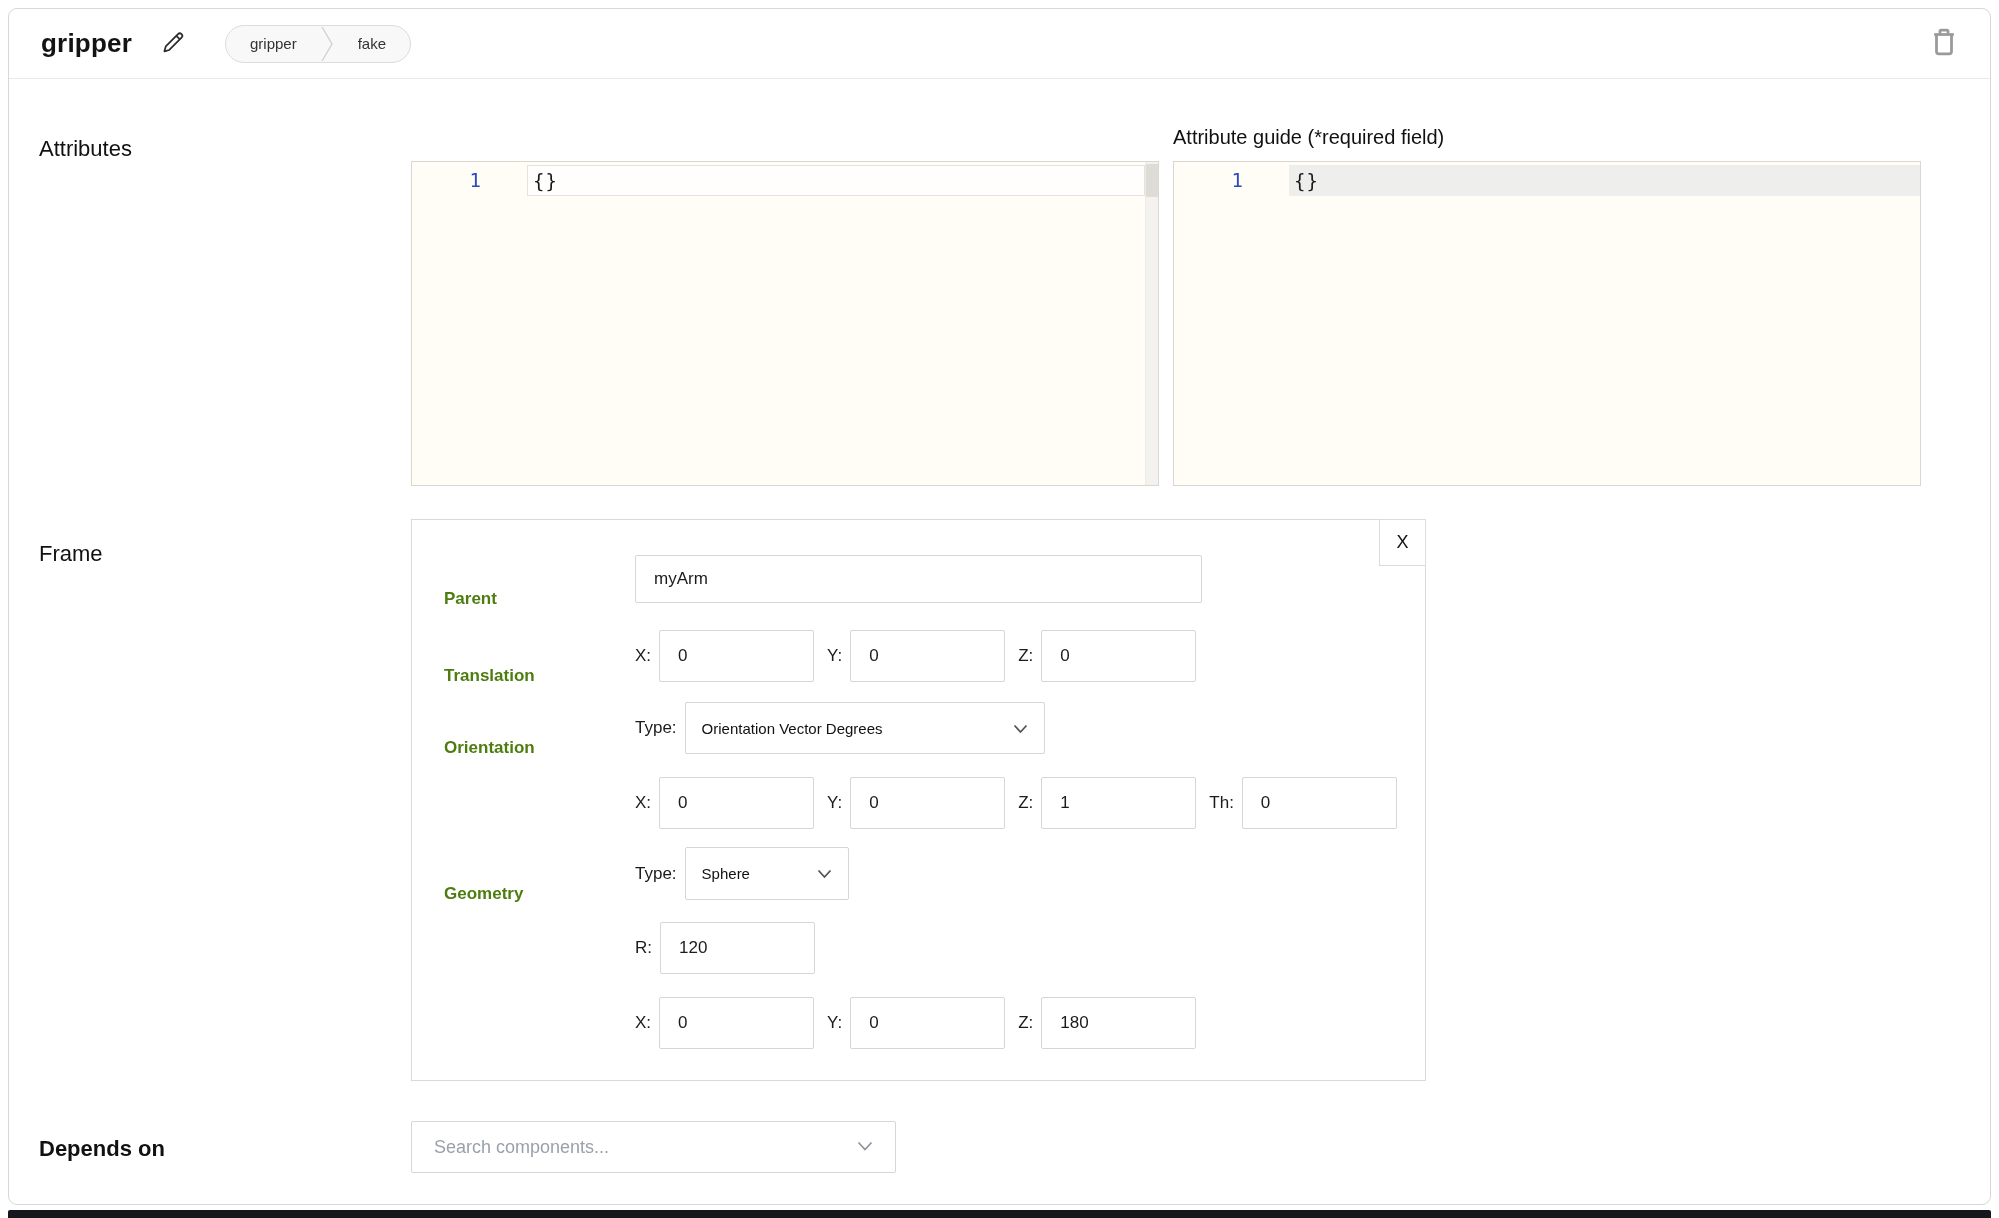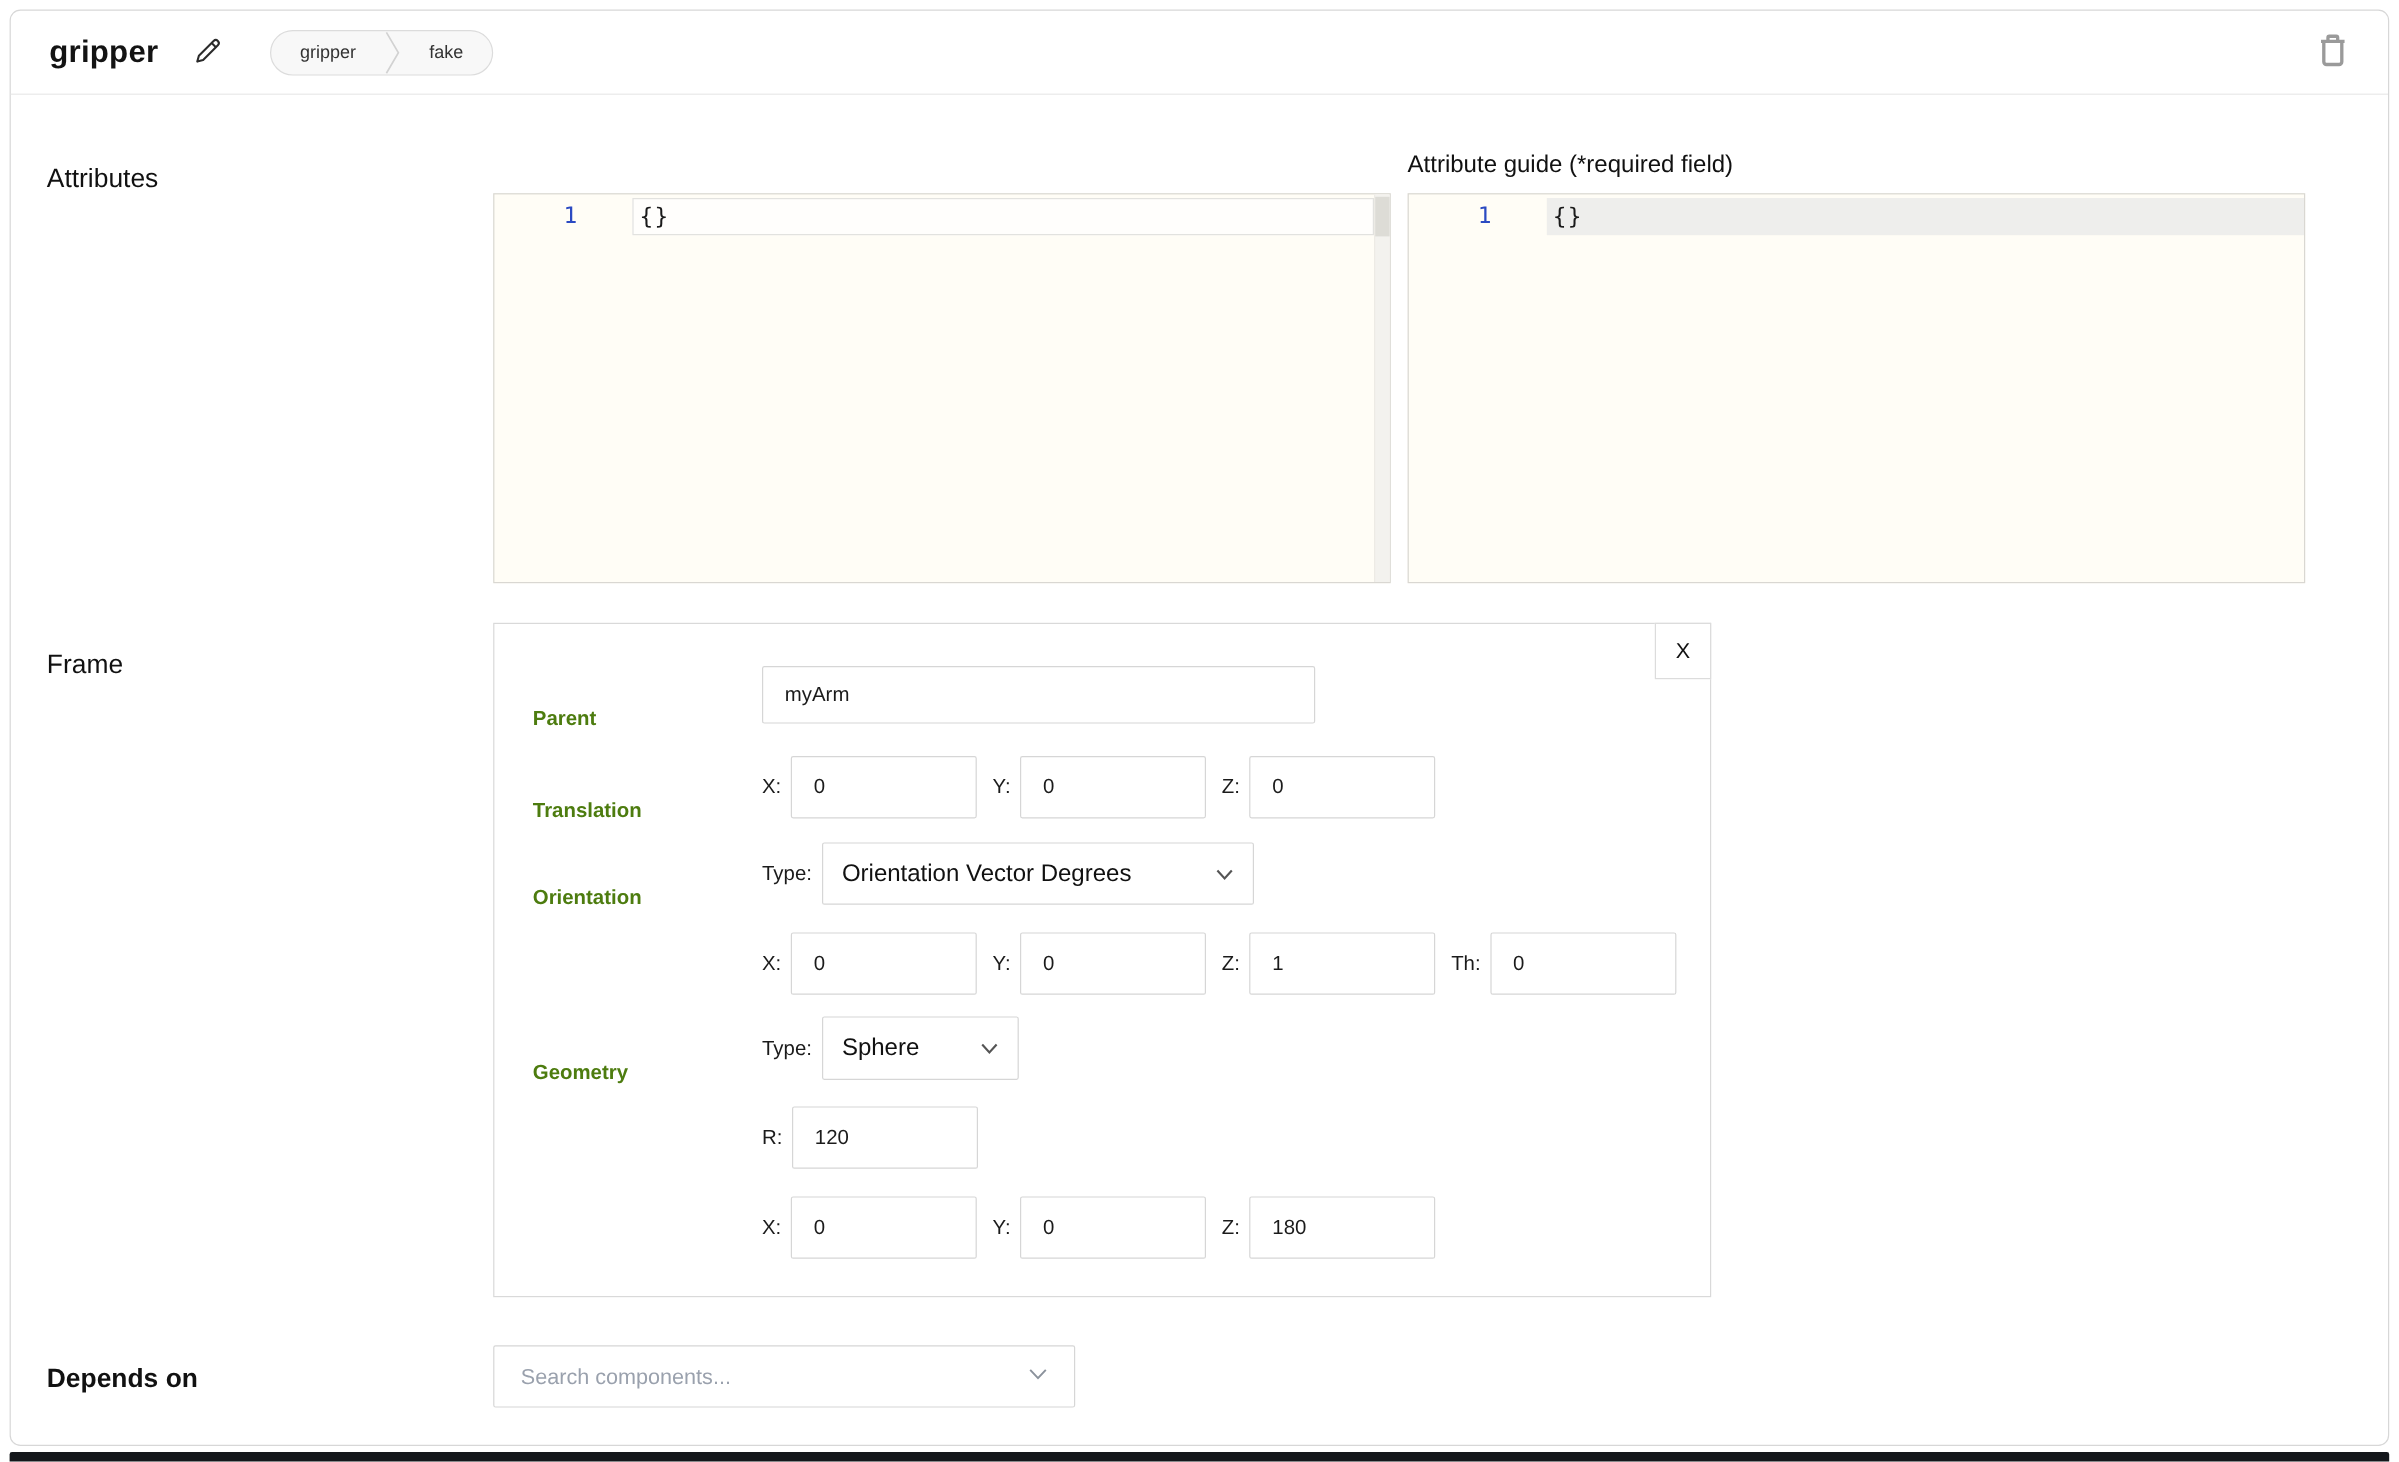--- a/index.html
+++ b/index.html
@@ -53,32 +53,32 @@
   .frame-close { position:absolute; top:-1px; right:-1px; width:47px; height:47px;
     background:#fff; border:1px solid #dcdcdc; font-size:18px; font-weight:500;
     font-family:"Liberation Sans",sans-serif; cursor:pointer; color:#111; }
   .row { display:flex; align-items:center; }
   .row-label { width:191px; flex-shrink:0; font-size:17px; font-weight:700; color:#4d7c0f;margin-top:40px; }
   .flabel { font-size:17px; color:#1b1b1b; margin-right:8px; white-space:nowrap; }
   .flabel.gap { margin-left:13px; }
   input.txt { border:1px solid #d6d6d6; border-radius:2px; background:#fff;
     font-family:"Liberation Sans",sans-serif; font-size:17px; color:#1b1b1b;
     padding:0 18px; outline:none; }
-  .parent-input { width:461px; height:48px; }
+  .parent-input { width:567px; height:48px; }
   .num { width:155px; height:52px; }
   .row-parent { height:48px; margin-bottom:27px; }
   .row-translation { height:52px; margin-bottom:20px; }
   .row-orient-type { height:52px; margin-bottom:23px; }
   .row-orient-fields { height:52px; margin-bottom:18px; }
   .row-geom-type { height:53px; margin-bottom:22px; }
   .row-r { height:52px; margin-bottom:23px; }
   .row-geom-fields { height:52px; }
   .select { height:100%; border:1px solid #d6d6d6; border-radius:2px; background:#fff;
     display:flex; align-items:center; justify-content:space-between;
-    padding:0 16px; font-size:20px; color:#111; cursor:pointer; }
+    padding:0 16px; font-size:15px; color:#111; cursor:pointer; }
   .select-orientation { width:360px; }
   .select-geometry { width:164px; }
   .select svg { flex-shrink:0; margin-left:12px; }
 
   
   .depends-select { position:absolute; left:402px; top:1112px; width:485px; height:52px;
     border:1px solid #d6d6d6; border-radius:2px; background:#fff; display:flex;
     align-items:center; justify-content:space-between; padding:0 22px; cursor:pointer; }
   .depends-select .placeholder { font-size:18px; color:#9aa1ad; }
 </style>

